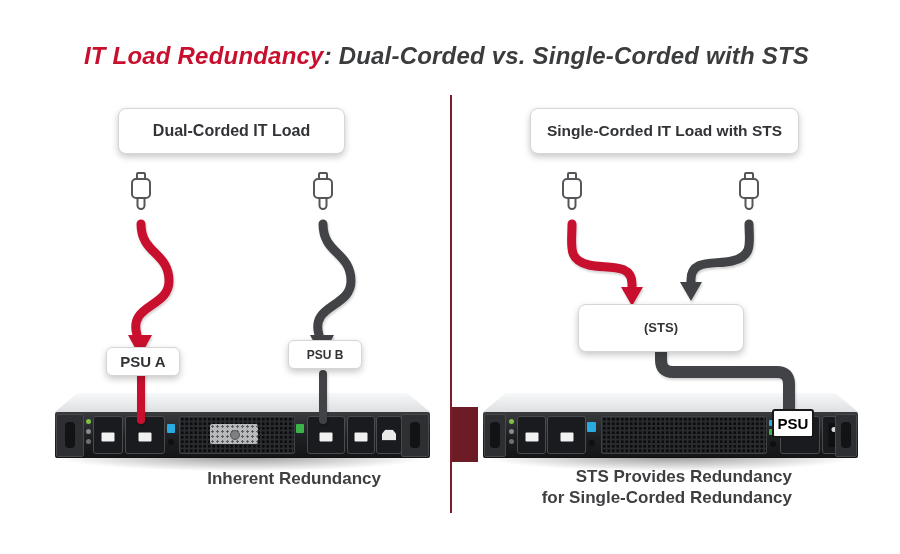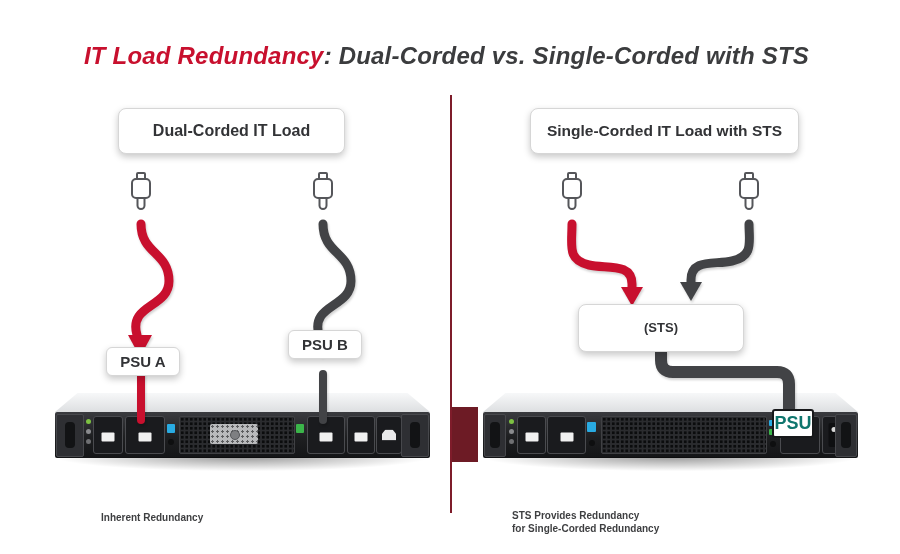--- a/index.html
+++ b/index.html
@@ -17,21 +17,21 @@
   
   .wbox{
     position:absolute;background:var(--box-background,#fff);border:1px solid var(--box-border,#D6D6D6);
     border-radius:8px;box-shadow:0 3px 7px rgba(0,0,0,.22);
     display:flex;align-items:center;justify-content:center;text-align:left;
     font-weight:bold;color:#323336;z-index:3;
   }
   .hdr-left {left:118px;top:108px;width:225px;height:44px;font-size:16px;}
   .hdr-right{left:530px;top:108px;width:267px;height:44px;font-size:15.5px;}
   .psu-a{left:106px;top:347px;width:72px;height:27px;font-size:15px;border-radius:6px;}
-  .psu-b{left:288px;top:330px;width:72px;height:27px;font-size:15px;border-radius:6px;}
+  .psu-b{left:288px;top:340px;width:72px;height:27px;font-size:12px;border-radius:6px;}
   .sts-box{left:578px;top:304px;width:164px;height:46px;font-size:13px;line-height:1.3;flex-direction:column;}
   
   .plug{position:absolute;width:26px;height:46px;z-index:3;}
   
   .cables{position:absolute;left:0;top:0;z-index:2;filter:drop-shadow(1px 2px 1px rgba(0,0,0,.18));}
   .cable-red{fill:none;stroke:var(--accent-red,#C8102E);stroke-width:9;stroke-linecap:round;}
   .cable-dark{fill:none;stroke:var(--cable-dark,#424346);stroke-width:9;stroke-linecap:round;}
   .cable-thick{fill:none;stroke:var(--cable-dark,#424346);stroke-width:12;stroke-linecap:butt;}
   .arrow-red{fill:var(--accent-red,#C8102E);}
   .arrow-dark{fill:var(--cable-dark,#424346);}
@@ -54,23 +54,23 @@
   .silver{position:absolute;top:12px;height:20px;border-radius:2px;
     background-color:#B9BABC;background-image:radial-gradient(circle,#5B5C5E 1.1px,transparent 1.2px);background-size:5px 5px;}
   .screw{position:absolute;width:8px;height:8px;border-radius:50%;background:#7E7F82;border:1px solid #55565A;}
   .socket{position:absolute;top:4px;height:36px;background:#1A1B1E;border:1px solid #4A4B4F;border-radius:3px;}
   .c14{position:absolute;left:50%;top:50%;transform:translate(-50%,-50%);width:14px;height:11px;background:#E9E9EA;
     clip-path:polygon(25% 0,75% 0,100% 38%,100% 100%,0 100%,0 38%);}
   .rocker{position:absolute;left:50%;top:50%;transform:translate(-50%,-50%);width:11px;height:24px;background:#0E0F11;border-radius:2px;}
   .rocker i{position:absolute;left:3px;top:4px;width:5px;height:5px;border-radius:50%;background:#D8D8D8;display:block;}
   .psu-tag{position:absolute;left:772px;top:409px;width:38px;height:25px;z-index:4;
     background:#fff;border:2px solid #17181A;border-radius:3px;
-    display:flex;align-items:center;justify-content:center;font-size:18px;font-weight:bold;color:#0f766e;}
-  
-  .caption{position:absolute;font-size:10px;font-weight:bold;color:var(--caption-gray,#3E3F41);text-align:left;z-index:3;line-height:1.25;margin-top:44px;}
+    display:flex;align-items:center;justify-content:center;font-size:15px;font-weight:bold;color:#000000;}
+  
+  .caption{position:absolute;font-size:17px;font-weight:bold;color:var(--caption-gray,#3E3F41);text-align:right;z-index:3;line-height:1.25;}
   .cap-left{left:101px;top:468px;width:280px;}
   .cap-right{left:512px;top:466px;width:280px;}
 </style>
 </head>
 <body>
 
 <div class="canvas">
 
   <div class="title">
     <span class="hl">IT Load Redundancy</span><span class="rest">: Dual-Corded vs. Single-Corded with STS</span>

